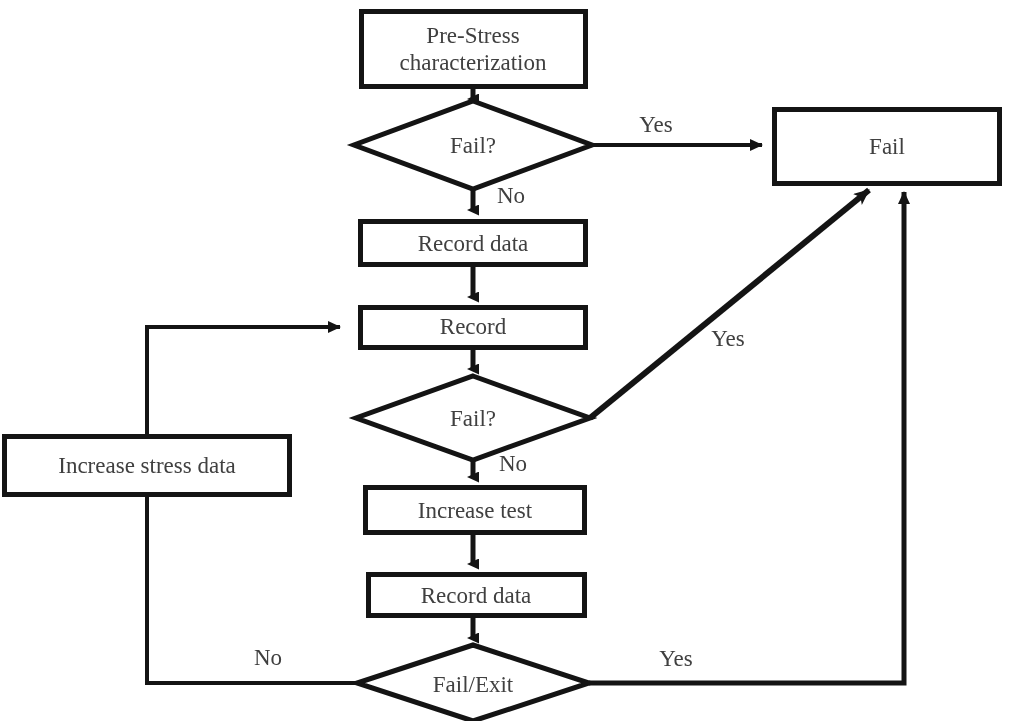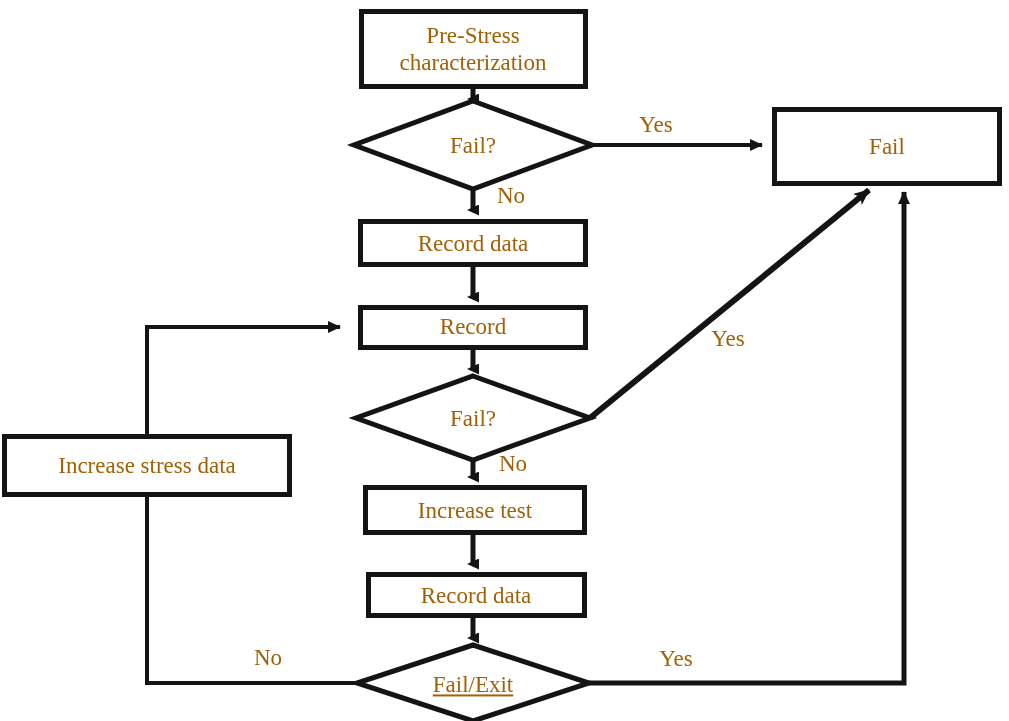--- a/index.html
+++ b/index.html
@@ -21,21 +21,21 @@
   #flow-svg {
     position: absolute;
     left: 0;
     top: 0;
     width: 1009px;
     height: 721px;
   }
   .node-text,
   .edge-text {
     position: absolute;
-    color: #a16207;
+    color: #404040;
     white-space: pre;
     text-align: center;
     line-height: 1.18;
     pointer-events: none;
   }
   .node-text {
     font-size: 23px;
   }
   .edge-text {
     font-size: 23px;
@@ -166,21 +166,21 @@
   <div class="node-text centered" style="left:473px; top:327px;">Record</div>
 
   <div class="node-text centered" style="left:473px; top:419px;">Fail?</div>
 
   <div class="node-text centered" style="left:147px; top:466px;">Increase stress data</div>
 
   <div class="node-text centered" style="left:475px; top:511px;">Increase test</div>
 
   <div class="node-text centered" style="left:476px; top:596px;">Record data</div>
 
-  <div class="node-text centered" style="left:473px; top:685px;text-decoration:underline;">Fail/Exit</div>
+  <div class="node-text centered" style="left:473px; top:685px;">Fail/Exit</div>
 
   <div class="edge-text centered" style="left:656px; top:125px;">Yes</div>
 
   <div class="edge-text centered" style="left:511px; top:196px;">No</div>
 
   <div class="edge-text centered" style="left:728px; top:339px;">Yes</div>
 
   <div class="edge-text centered" style="left:513px; top:464px;">No</div>
 
   <div class="edge-text centered" style="left:268px; top:658px;">No</div>

